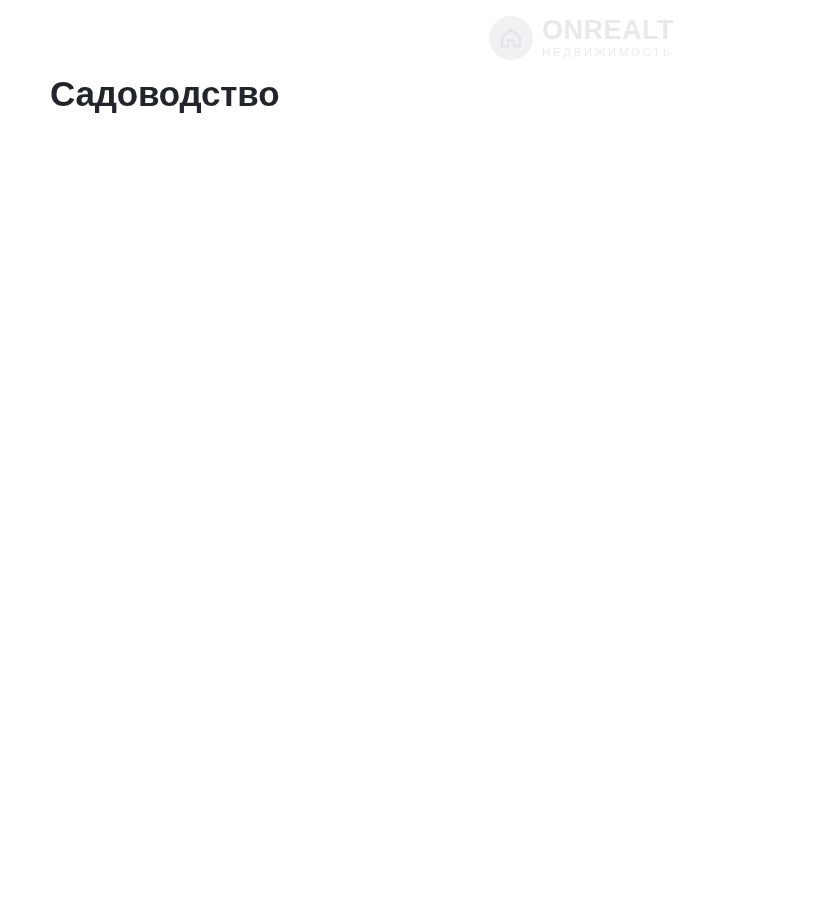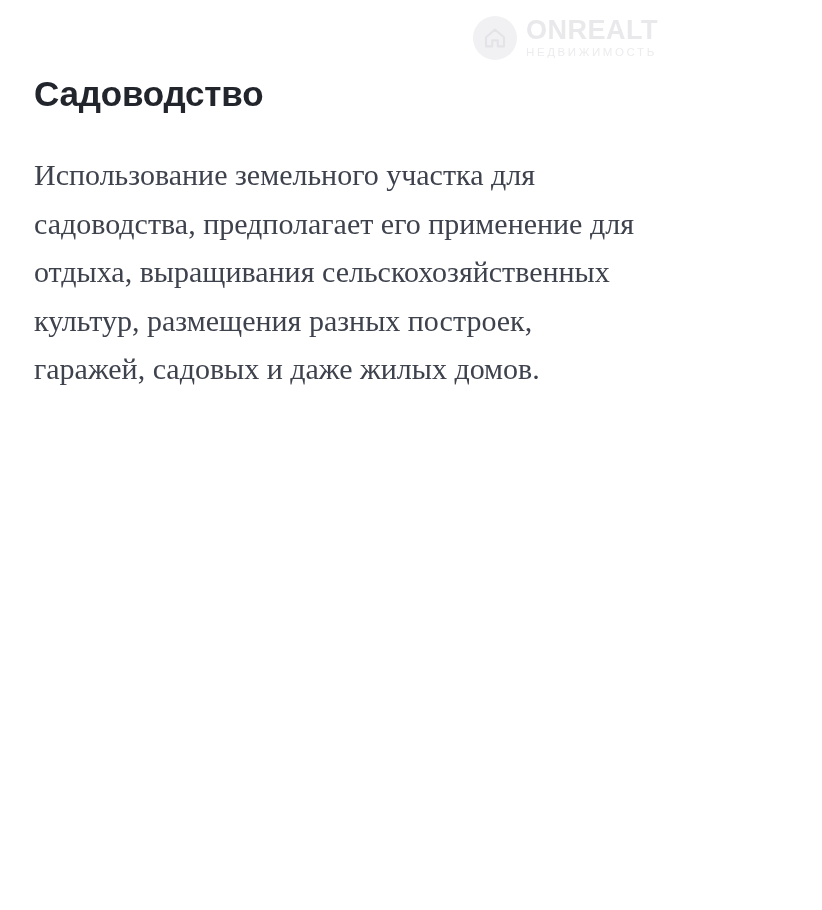--- a/index.html
+++ b/index.html
@@ -15,20 +15,21 @@
     color: #3b3f4a;
     position: relative;
   }
   .page {
     position: relative;
     width: 678px;
     height: 910px;
     background: #ffffff;
     box-sizing: border-box;
     padding: 0 34px;
+    margin-left: 16px;
   }
   .watermark {
     position: absolute;
     top: 16px;
     right: 20px;
     display: flex;
     align-items: center;
     gap: 9px;
     opacity: 1;
     user-select: none;
@@ -112,17 +113,16 @@
     </div>
     <div class="watermark-text">
       <span class="watermark-title">ONREALT</span>
       <span class="watermark-sub">НЕДВИЖИМОСТЬ</span>
     </div>
   </div>
 
   <h1 class="doc-title">Садоводство</h1>
 
   <div class="doc-body">
-    <p class="doc-paragraph">Использование земельного участка для садоводства, предполагает его применение для отдыха, выращивания сельскохозяйственных культур, размещения разных построек, гаражей, садовых и даже жилых домов.</p>
   </div>
 
   <div class="clip-fade"></div>
 </div>
 
 </body></html>

